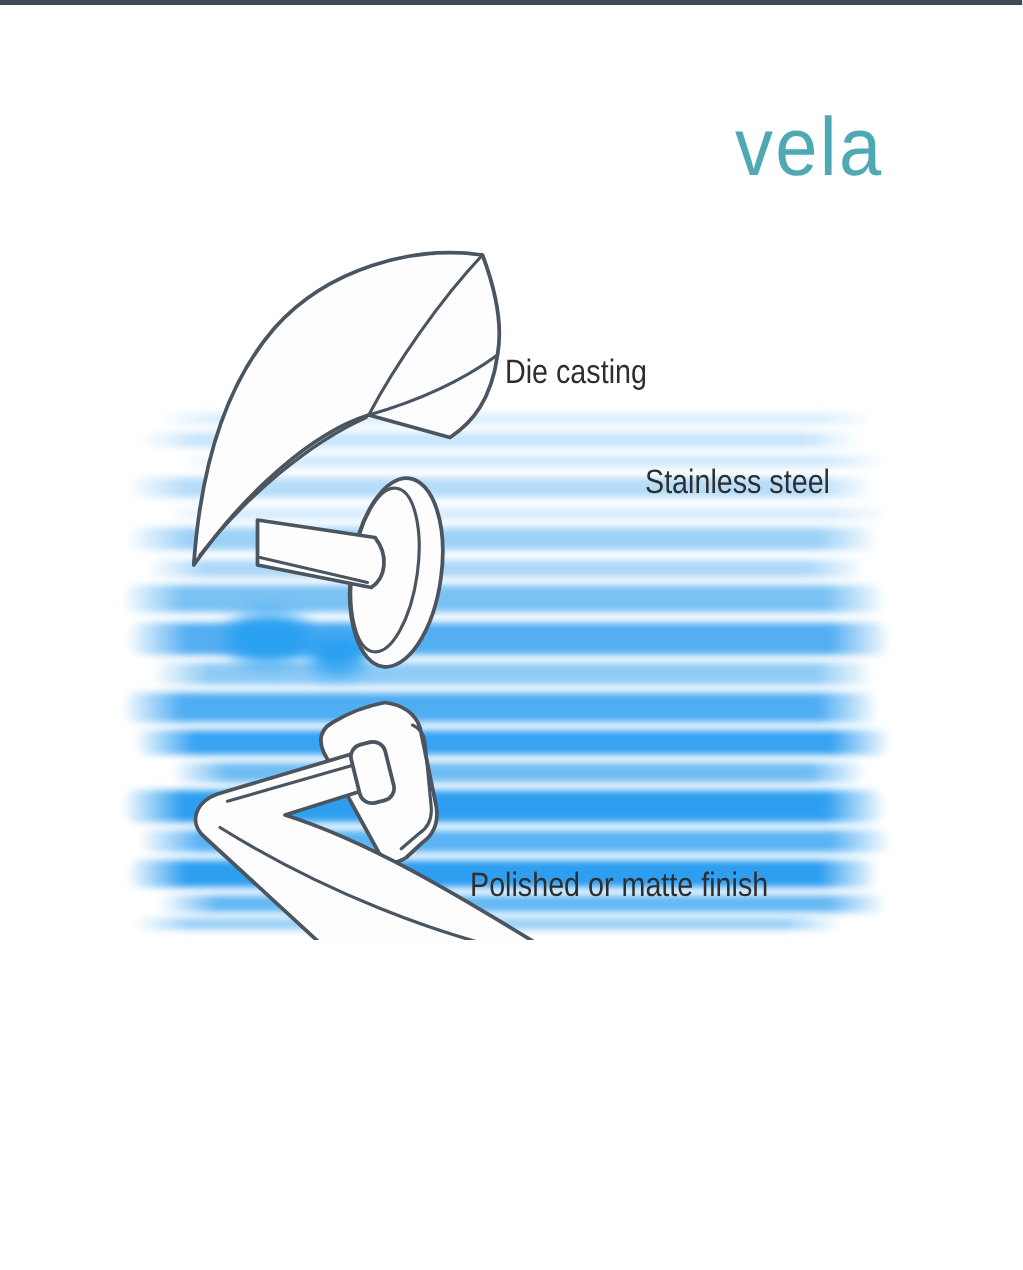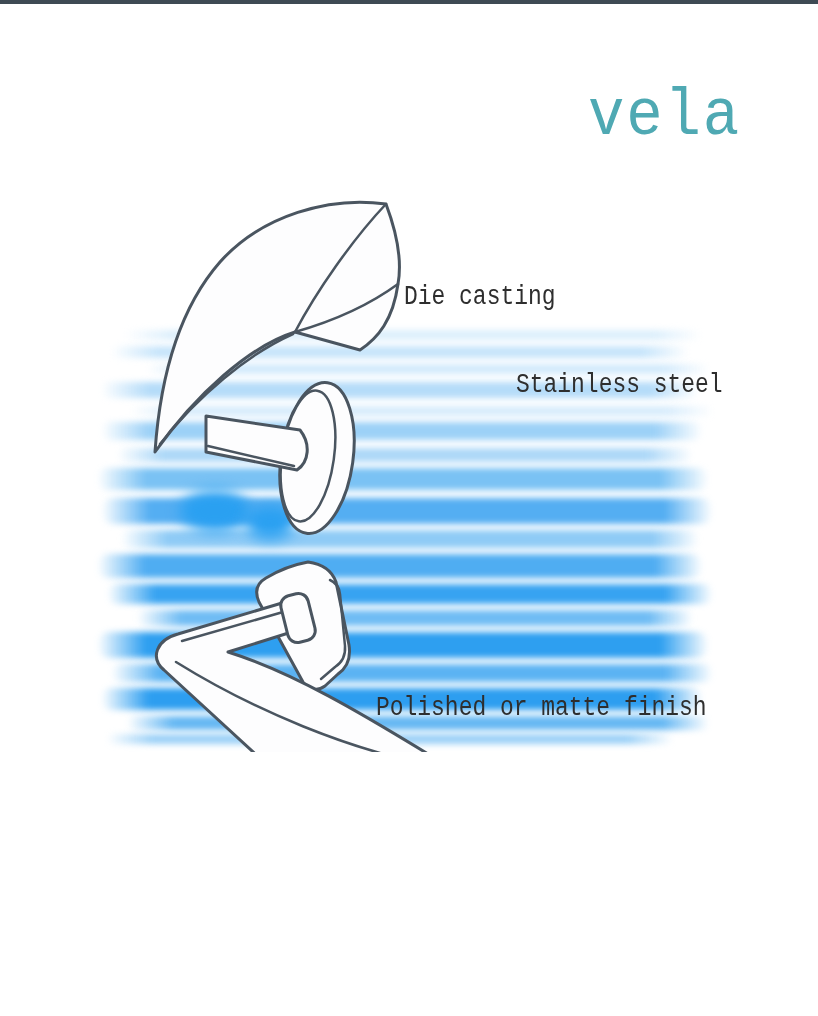--- a/index.html
+++ b/index.html
@@ -1,18 +1,18 @@
 <!DOCTYPE html>
 <html><head>
 <meta charset="utf-8">
 <style>
   html,body{margin:0;padding:0;background:#fff;}
   .page{
     position:relative;width:818px;height:752px;overflow:hidden;background:#ffffff;
-    font-family:Liberation Mono, monospace;
+    font-family:Liberation Sans, sans-serif;
   }
   .top-rule{position:absolute;left:0;top:0;width:818px;height:4px;background:#3e4a54;z-index:4;}
   .brand{
     position:absolute;left:588px;top:84px;font-size:66px;font-weight:400;line-height:1;
     color:#4fa9b3;letter-spacing:2px;transform:scaleX(.92);transform-origin:left top;z-index:3;
     white-space:nowrap;
   }
   .note{
     position:absolute;font-size:27px;font-weight:400;line-height:1.1;color:#2e2e2e;
     transform:scaleX(.85);transform-origin:left top;white-space:nowrap;z-index:3;

